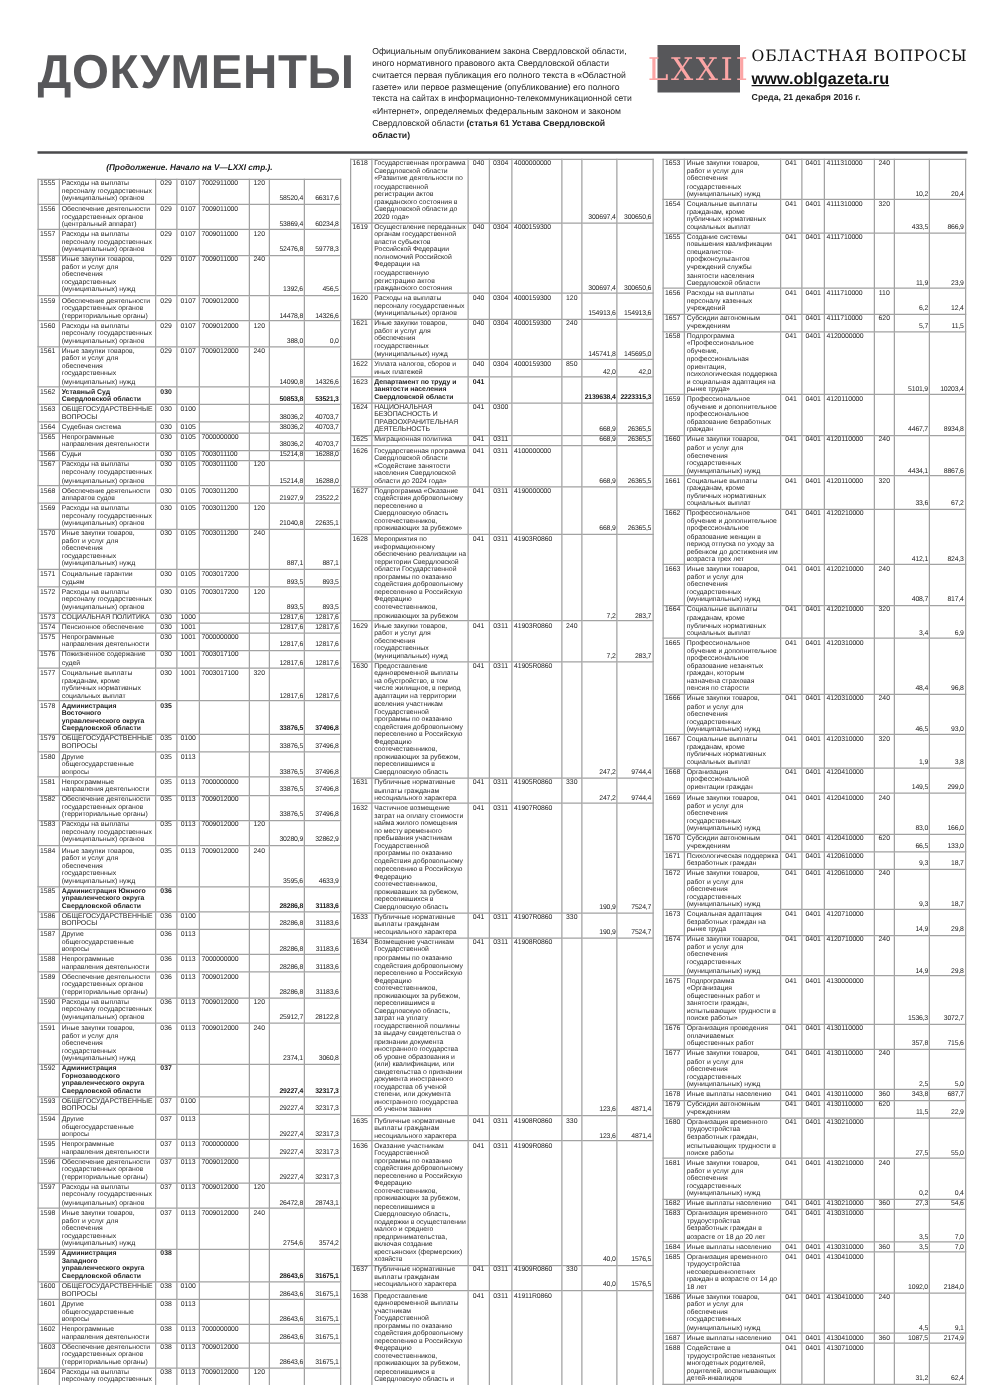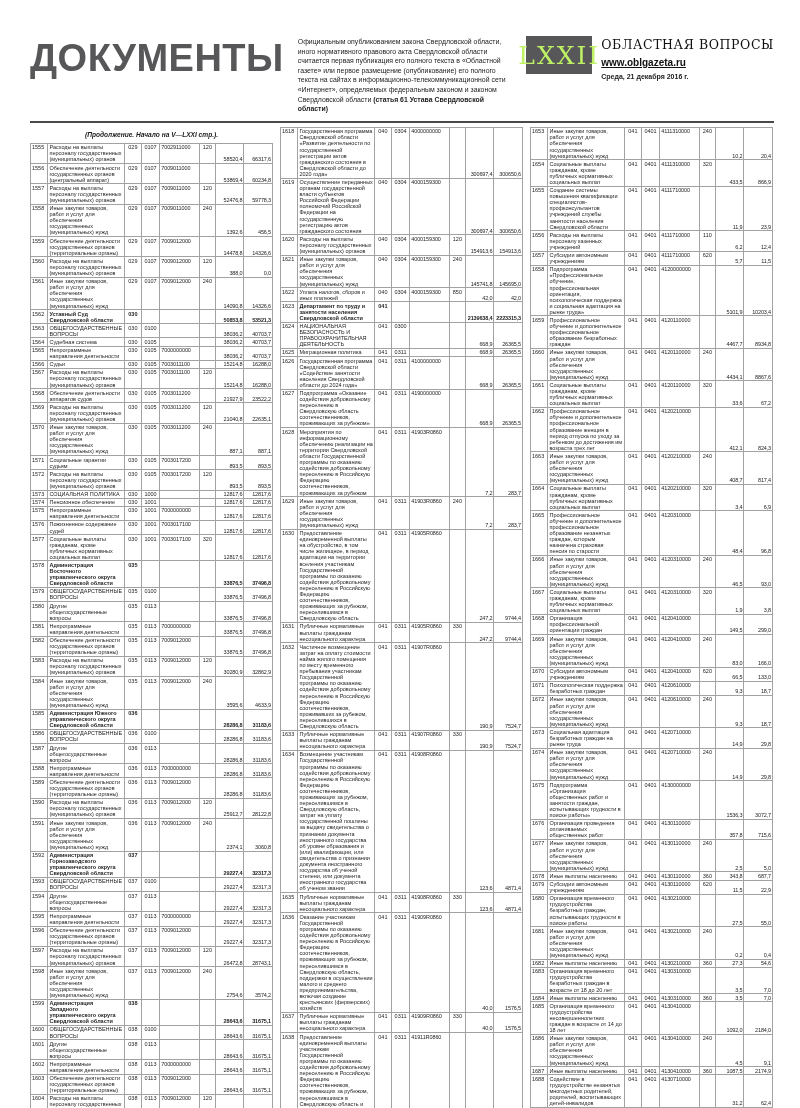--- a/index.html
+++ b/index.html
@@ -9,26 +9,26 @@
           padding:34px 26px 16px 30px; background:#fff; position:relative; }
 
   
   .masthead { display:flex; align-items:flex-start;
               border-bottom:2.5px solid #4a4a4c; padding-bottom:7px; }
   .mast-title { flex:0 0 auto; font-size:38px; font-weight:bold; color:#57575a;
                 letter-spacing:0.5px; line-height:0.95; margin-top:6px; }
   .mast-note { flex:1 1 auto; font-size:6.9px; line-height:9.6px; color:#222;
                padding:3px 12px 0 14px; }
   .mast-right { flex:0 0 auto; display:flex; gap:9px; align-items:flex-start; margin-top:2px; }
-  .roman-box { background:#57575a; color:#bef264; font-family:"DejaVu Serif", serif;
+  .roman-box { background:#57575a; color:#fca5a5; font-family:"DejaVu Serif", serif;
                font-size:25px; width:66px; height:38px; display:flex; align-items:center;
                justify-content:center; letter-spacing:2px; }
   .paper-block { padding-top:1px; }
   .paper-name { font-family:"DejaVu Serif", serif; font-size:12.5px; letter-spacing:0.6px; color:#111; }
-  .paper-site { display:inline-block; font-size:10px; font-weight:bold; text-decoration:underline;
+  .paper-site { display:inline-block; font-size:13px; font-weight:bold; text-decoration:underline;
                 color:#111; margin-top:3px; cursor:pointer; }
   .paper-date { font-size:7px; font-weight:bold; margin-top:3px; color:#222; }
 
   
   .cols { display:flex; gap:7px; margin-top:4px; align-items:flex-start; }
   .news-col { flex:0 0 243px; width:243px; }
   .cont-note { font-size:6.6px; font-weight:bold; font-style:italic; text-align:center;
                margin:4px 0 5px; color:#1a1a1a; }
 
   

